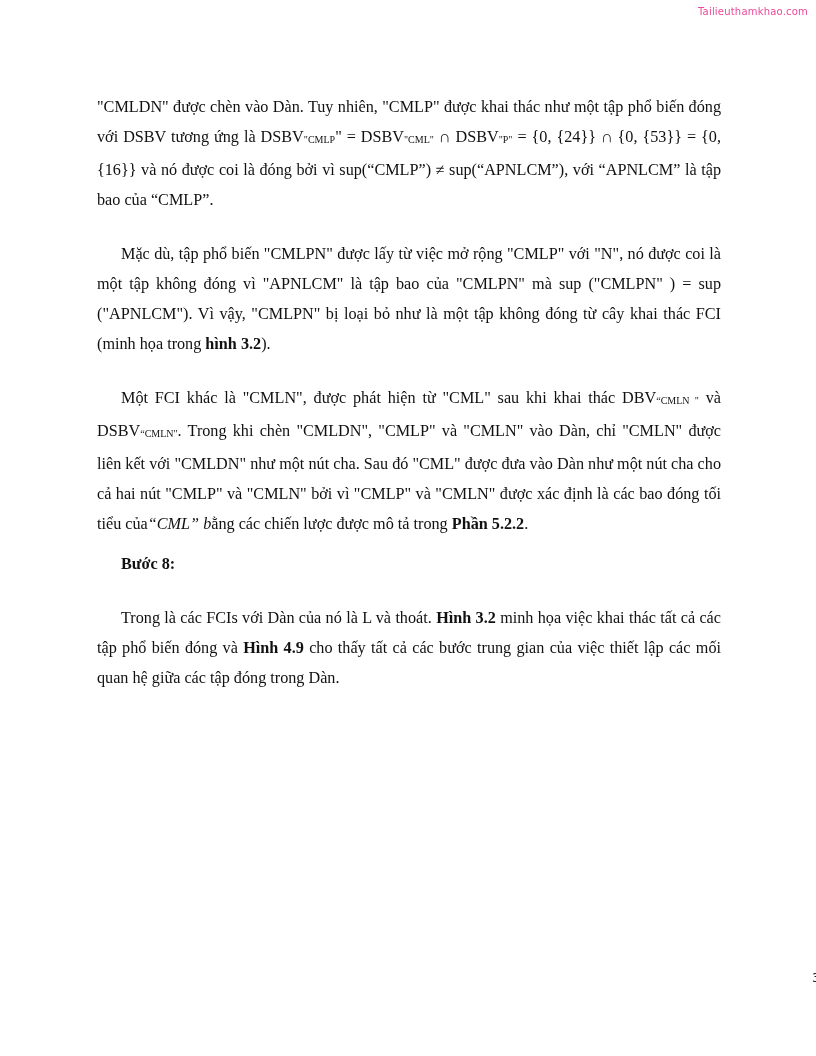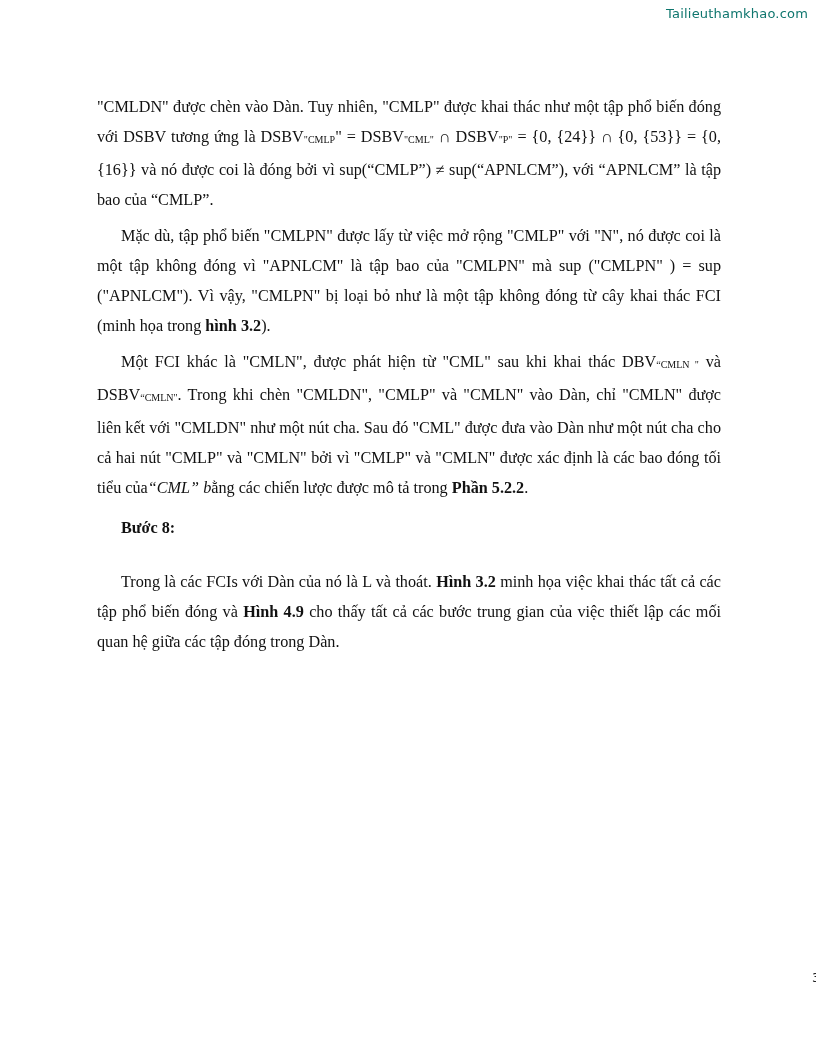--- a/index.html
+++ b/index.html
@@ -1,29 +1,29 @@
 <!DOCTYPE html>
 <html><head>
 <meta charset="utf-8">
 <style>
   html, body { margin: 0; padding: 0; background: #ffffff; }
   body { width: 816px; height: 1056px; position: relative; overflow: hidden; }
   .watermark {
     position: absolute; top: 6px; right: 8px;
-    font-family: "DejaVu Sans", sans-serif; font-size: 13px;
-    color: #0f766e; letter-spacing: 0.2px;
+    font-family: "DejaVu Sans", sans-serif; font-size: 10px;
+    color: #ec4899; letter-spacing: 0.2px;
   }
   .page {
     position: absolute; left: 97px; top: 92px; width: 624px;
     font-family: "Liberation Serif", serif; font-size: 16.2px;
     color: #111; line-height: 30px; text-align: justify;
   }
   .p { margin: 0; }
   .indent { text-indent: 24px; }
-  .gap { margin-top: 6px; }
+  .gap { margin-top: 24px; }
   .sub { font-size: 10px; vertical-align: -1px; }
   .b { font-weight: bold; }
   .i { font-style: italic; }
   .heading { margin: 10px 0 24px 0; text-indent: 24px; font-weight: bold; }
   .page-number {
     position: absolute; top: 970px; left: 12px; width: 816px; text-align: right;
     font-family: "DejaVu Sans", sans-serif; font-size: 12.5px; color: #222;
   }
 </style>
 </head>

